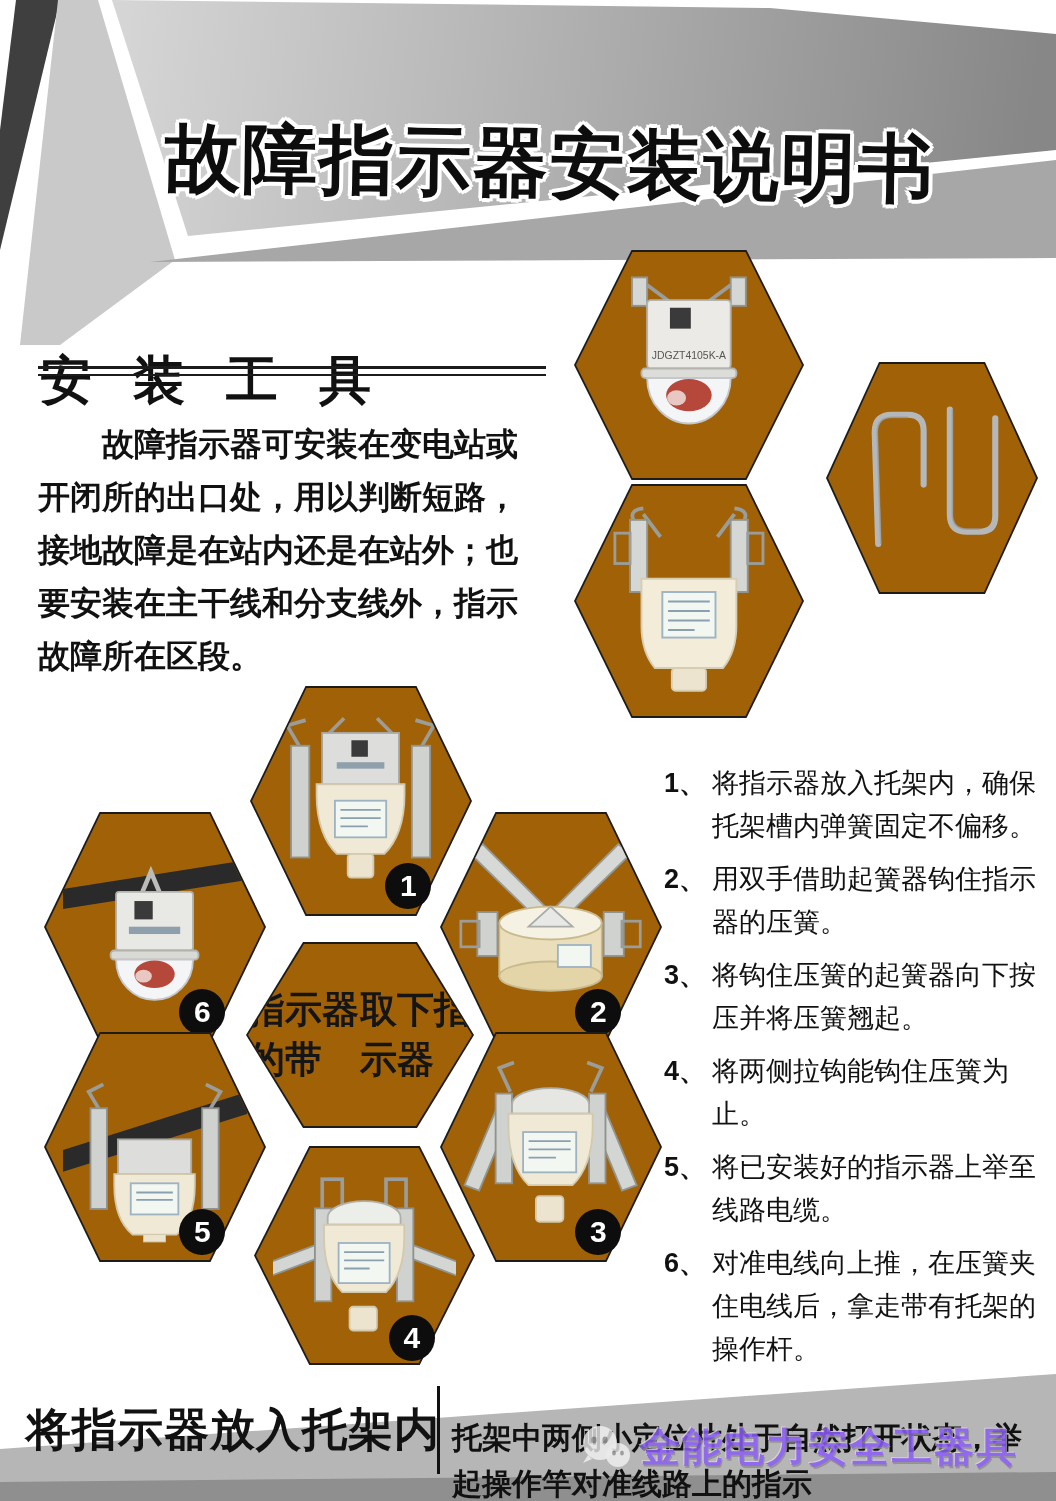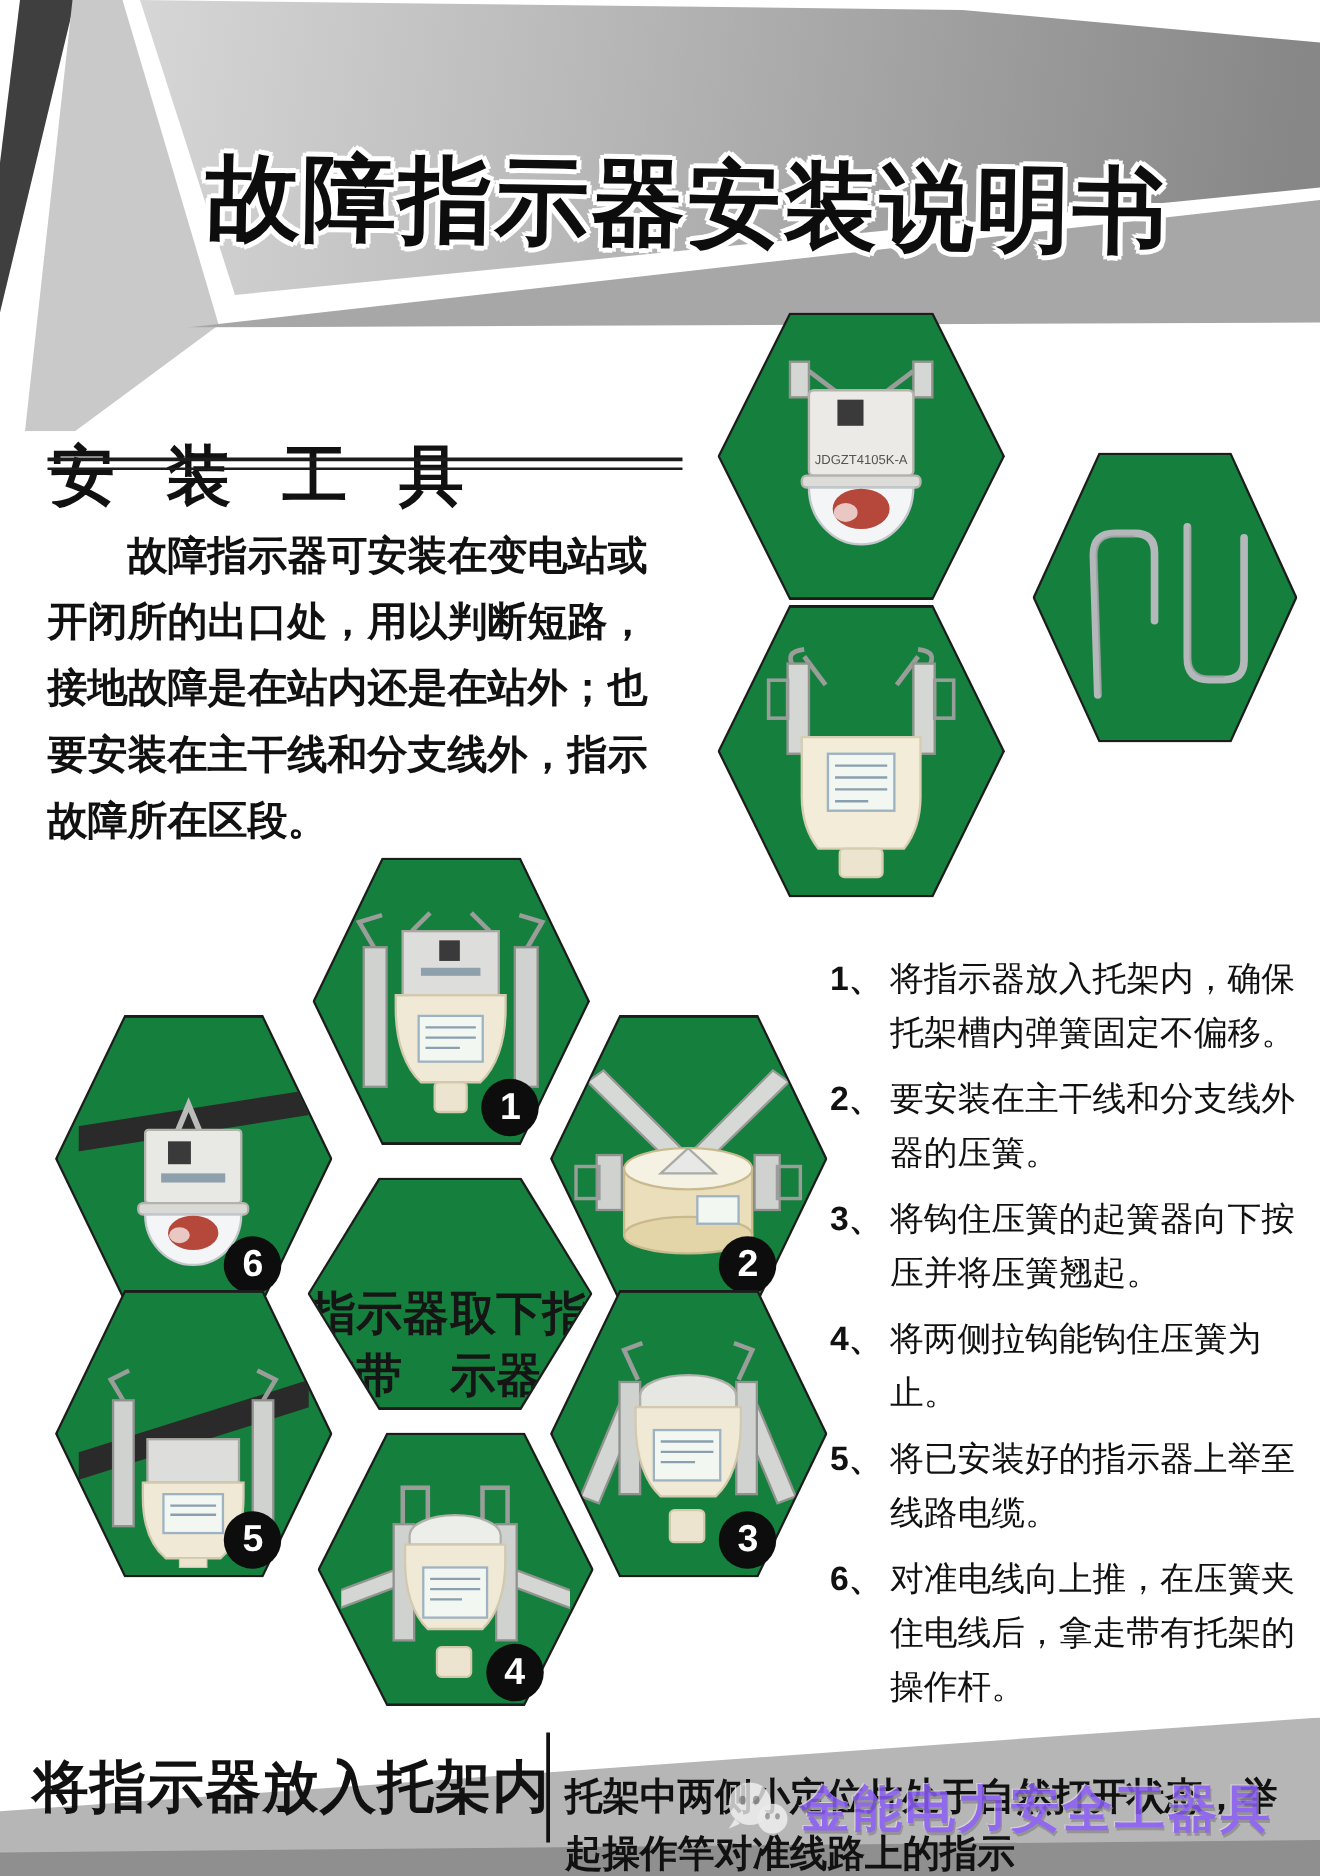--- a/index.html
+++ b/index.html
@@ -25,21 +25,21 @@
         font-family:"Liberation Serif",serif;font-size:52px;font-weight:700;letter-spacing:14px;margin-top:40px;}
   .tools-rule{position:absolute;left:38px;top:366px;width:508px;height:5px;
         border-top:3px solid #1c1c1c;border-bottom:2px solid #1c1c1c;}
   .tools-body{position:absolute;left:38px;top:386px;width:545px;
         font-family:"Liberation Serif",serif;font-size:32px;line-height:53px;font-weight:600;
         white-space:pre-line;}
   
   .hex{position:absolute;}
   .hex-b,.hex-f{position:absolute;clip-path:polygon(25% 0,75% 0,100% 50%,75% 100%,25% 100%,0 50%);}
   .hex-b{inset:0;background:#1c1c1c;}
-  .hex-f{inset:2px;background:#15803d;display:flex;align-items:flex-end;justify-content:center;}
+  .hex-f{inset:2px;background:#a16207;display:flex;align-items:center;justify-content:center;}
   .hex-f svg{width:84%;height:90%;}
   .badge{position:absolute;left:61%;top:77%;width:46px;height:46px;border-radius:50%;
         background:#0d0d0d;color:#fff;font-size:30px;font-weight:700;
         display:flex;align-items:center;justify-content:center;}
   .center-hex-label{display:flex;flex-direction:row;align-items:center;justify-content:center;
         font-size:37px;font-weight:800;line-height:50px;color:#151515;}
   
   .steps{position:absolute;left:664px;top:762px;width:398px;list-style:none;margin:0;padding:0;
         font-size:27px;line-height:43px;}
   .steps li{position:relative;padding-left:48px;margin-bottom:10px;}
@@ -276,21 +276,21 @@
   </div>
 
   <ol class="steps">
     <li>
       <span class="step-num">1、</span>
       <span class="step-text">将指示器放入托架内，确保
 托架槽内弹簧固定不偏移。</span>
     </li>
     <li>
       <span class="step-num">2、</span>
-      <span class="step-text">要安装在主干线和分支线外
+      <span class="step-text">用双手借助起簧器钩住指示
 器的压簧。</span>
     </li>
     <li>
       <span class="step-num">3、</span>
       <span class="step-text">将钩住压簧的起簧器向下按
 压并将压簧翘起。</span>
     </li>
     <li>
       <span class="step-num">4、</span>
       <span class="step-text">将两侧拉钩能钩住压簧为止。</span>

